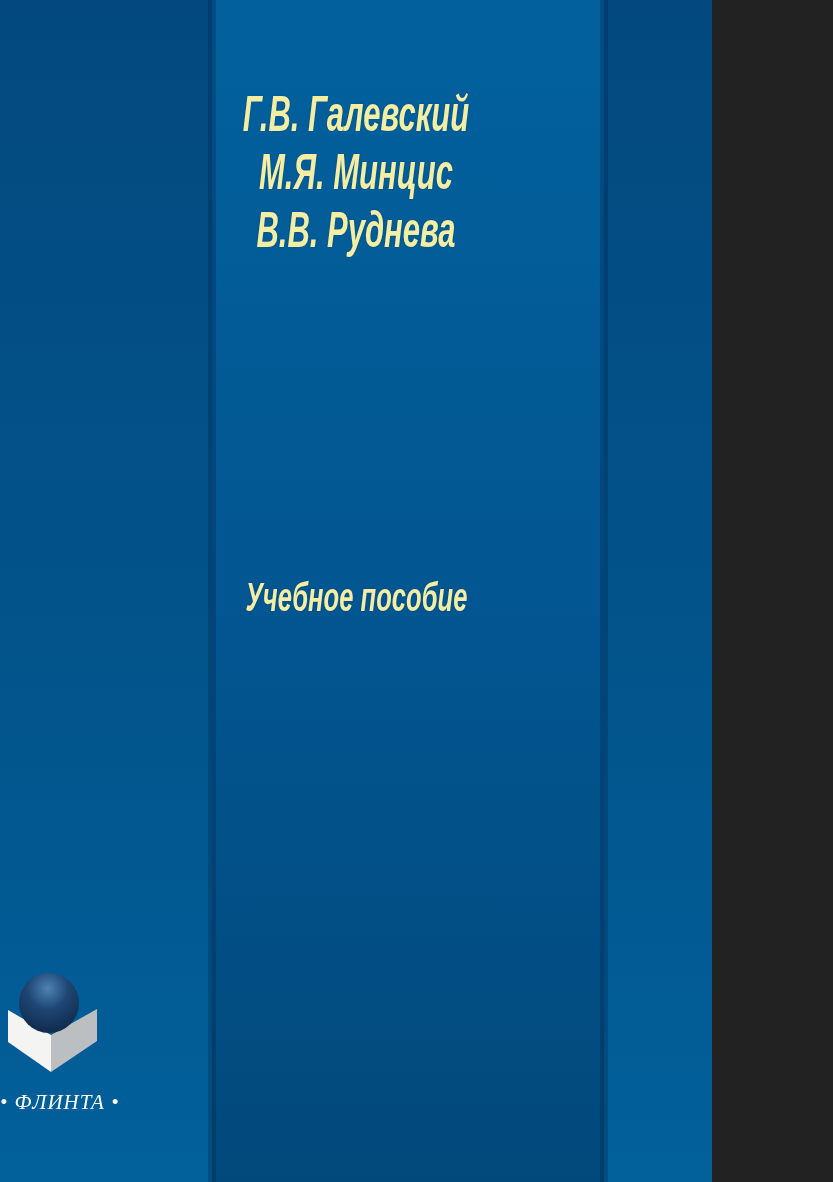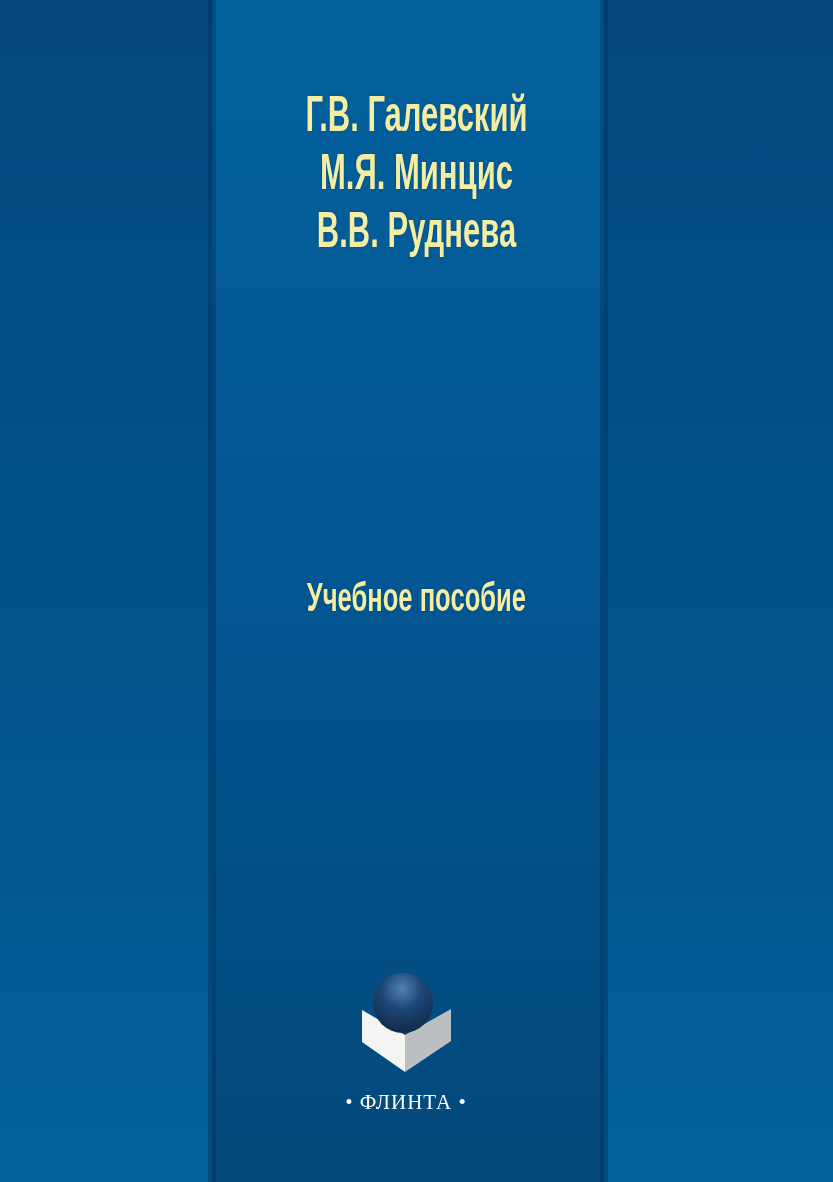--- a/index.html
+++ b/index.html
@@ -1,22 +1,23 @@
 <!DOCTYPE html>
 <html><head>
 <meta charset="utf-8">
 <style>
   html, body { margin: 0; padding: 0; background: #222; }
   .cover {
     position: relative;
-    width: 833px;
+    width: 712px;
     height: 1182px;
     overflow: hidden;
     background: linear-gradient(180deg, #03497F 0%, #02548B 55%, #02609B 100%);
     font-family: "Liberation Sans", sans-serif;
+    font-style: italic;
   }
   .band {
     position: absolute;
     left: 212px;
     top: 0;
     width: 392px;
     height: 100%;
     background: linear-gradient(180deg, #02619D 0%, #025590 55%, #02497B 100%);
   }
   .band::before, .band::after {
@@ -85,21 +86,20 @@
     white-space: nowrap;
   }
 
   .publisher-block {
     position: absolute;
     left: 0;
     right: 21px;
     top: 968px;
     display: flex;
     flex-direction: column;
-    align-items: center;
   }
   .logo-svg { display: block; width: 104px; height: 112px; }
   .publisher-name {
     margin-top: 9px;
     color: #FFFFFF;
     font-family: "Liberation Serif", serif;
     font-size: 21px;
     line-height: 26px;
     letter-spacing: 1px;
     white-space: nowrap;

